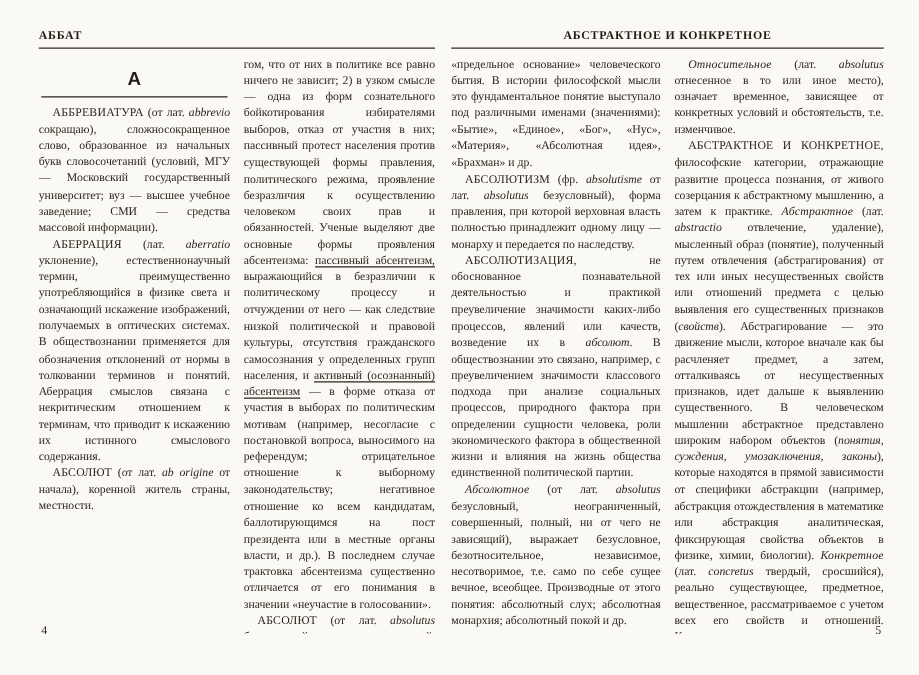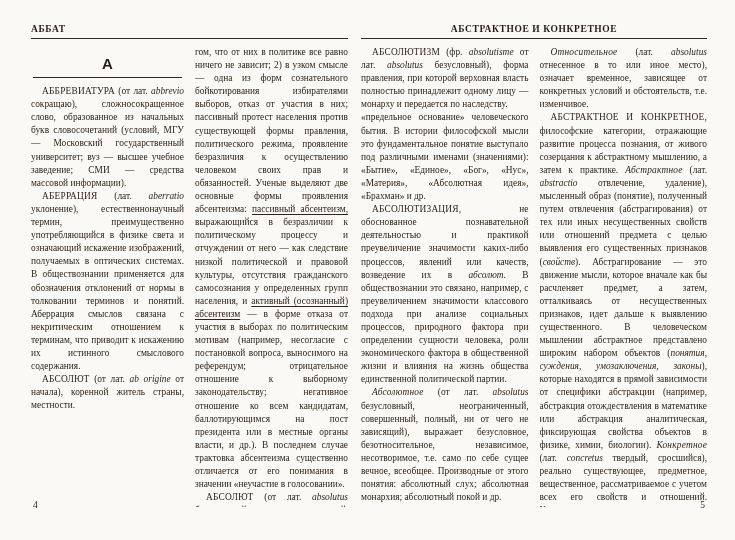--- a/index.html
+++ b/index.html
@@ -72,22 +72,22 @@
       </div>
     </div>
     <div class="page-num">4</div>
   </div>
 
   <div class="page right">
     <div class="running-head">АБСТРАКТНОЕ И КОНКРЕТНОЕ</div>
     <div class="cols">
       <div class="col">
         <div>
+            <p class="para"><span>«предельное основание» человеческого бытия. В истории философской мысли это фундаментальное понятие выступало под различными именами (значениями): «Бытие», «Единое», «Бог», «Нус», «Материя», «Абсолютная идея», «Брахман» и др.</span></p>
             <p class="para ind"><span class="b">АБСОЛЮТИЗМ</span><span> (фр. </span><span class="i">absolutisme</span><span> от лат. </span><span class="i">absolutus</span><span> безусловный), форма правления, при которой верховная власть полностью принадлежит одному лицу — монарху и передается по наследству.</span></p>
-            <p class="para"><span>«предельное основание» человеческого бытия. В истории философской мысли это фундаментальное понятие выступало под различными именами (значениями): «Бытие», «Единое», «Бог», «Нус», «Материя», «Абсолютная идея», «Брахман» и др.</span></p>
             <p class="para ind"><span class="b">АБСОЛЮТИЗАЦИЯ,</span><span> не обоснованное познавательной деятельностью и практикой преувеличение значимости каких-либо процессов, явлений или качеств, возведение их в </span><span class="i">абсолют</span><span>. В обществознании это связано, например, с преувеличением значимости классового подхода при анализе социальных процессов, природного фактора при определении сущности человека, роли экономического фактора в общественной жизни и влияния на жизнь общества единственной политической партии.</span></p>
             <p class="para ind"><span class="b i">Абсолютное</span><span> (от лат. </span><span class="i">absolutus</span><span> безусловный, неограниченный, совершенный, полный, ни от чего не зависящий), выражает безусловное, безотносительное, независимое, несотворимое, т.е. само по себе сущее вечное, всеобщее. Производные от этого понятия: абсолютный слух; абсолютная монархия; абсолютный покой и др.</span></p>
           </div>
       </div>
       <div class="col">
         <div>
             <p class="para ind"><span class="b i">Относительное</span><span> (лат. </span><span class="i">absolutus</span><span> отнесенное в то или иное место), означает временное, зависящее от конкретных условий и обстоятельств, т.е. изменчивое.</span></p>
             <p class="para ind"><span class="b">АБСТРАКТНОЕ И КОНКРЕТНОЕ,</span><span> философские категории, отражающие развитие процесса познания, от живого созерцания к абстрактному мышлению, а затем к практике. </span><span class="b i">Абстрактное</span><span> (лат. </span><span class="i">abstractio</span><span> отвлечение, удаление), мысленный образ (понятие), полученный путем отвлечения (абстрагирования) от тех или иных несущественных свойств или отношений предмета с целью выявления его существенных признаков (</span><span class="i">свойств</span><span>). Абстрагирование — это движение мысли, которое вначале как бы расчленяет предмет, а затем, отталкиваясь от несущественных признаков, идет дальше к выявлению существенного. В человеческом мышлении абстрактное представлено широким набором объектов (</span><span class="i">понятия, суждения, умозаключения, законы</span><span>), которые находятся в прямой зависимости от специфики абстракции (например, абстракция отождествления в математике или абстракция аналитическая, фиксирующая свойства объектов в физике, химии, биологии). </span><span class="b i">Конкретное</span><span> (лат. </span><span class="i">concretus</span><span> твердый, сросшийся), реально существующее, предметное, вещественное, рассматриваемое с учетом всех его свойств и отношений. Конкретное в мышлении является содержанием понятий, отражающих предметы (или явления) в их существенных признаках. Различие</span></p>
           </div>
       </div>

